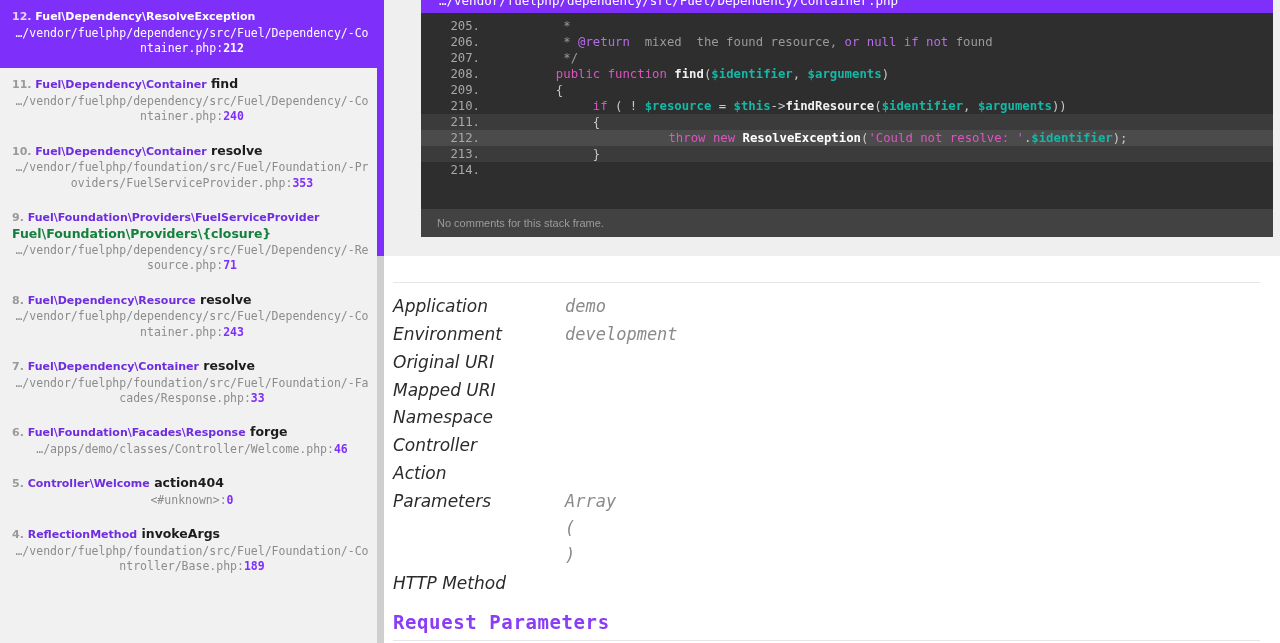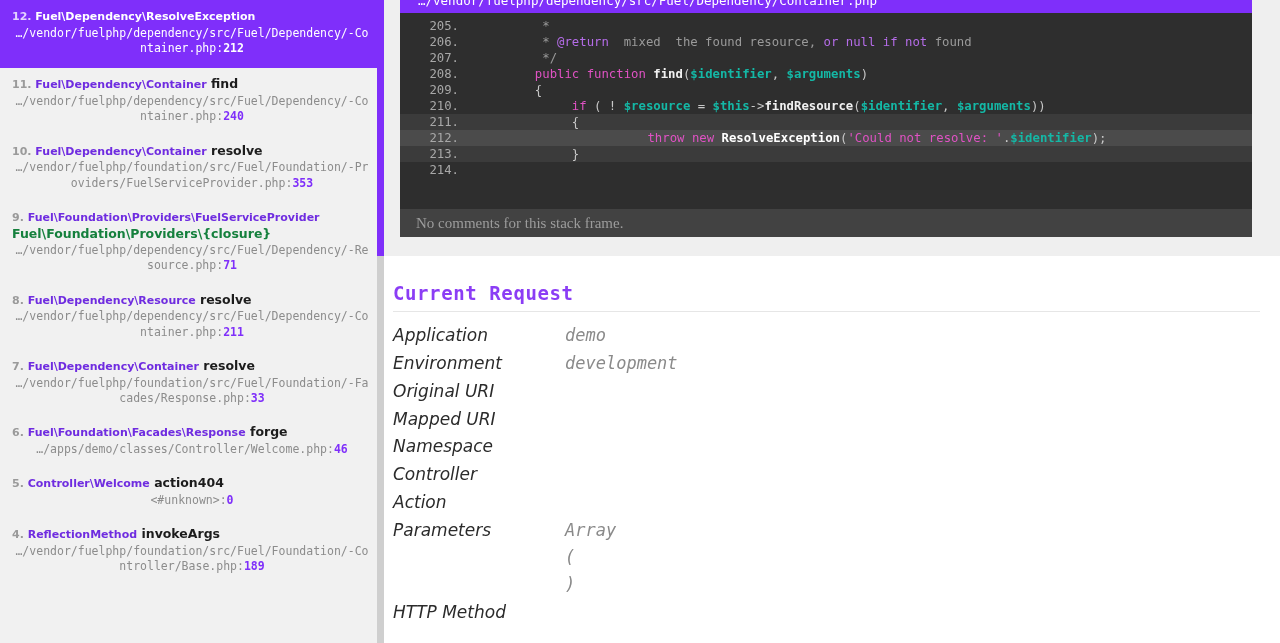--- a/index.html
+++ b/index.html
@@ -116,21 +116,21 @@
     flex: 0 0 896px;
     background: #ffffff;
   }
 
   
   #code-region {
     position: relative;
     width: 896px;
     height: 256px;
     background: #efefef;
-    padding: 0 20px 0 16px;
+    padding: 0 20px 0 37px;
   }
 
   #code-card {
     position: relative;
     width: 852px;
     height: 237px;
     overflow: hidden;
     background: #2e2e2e;
   }
 
@@ -195,22 +195,22 @@
   .t-op   { color: #c8c8c8; }
   .t-pl   { color: #dcdcdc; }
 
   #code-comment-bar {
     height: 28px;
     background: #424242;
     display: flex;
     align-items: center;
     padding-left: 16px;
     color: #9c9c9c;
-    font-size: 15px;
-    font-family: Liberation Serif, serif;
+    font-size: 11px;
+    font-family: Liberation Sans, sans-serif;
   }
 
   
   #info {
     padding: 26px 20px 0 8px;
     background: #ffffff;
   }
 
   .sec-title {
     color: #8b3df5;
@@ -276,21 +276,21 @@
           <div class="frame-head"><span class="frame-num">10. </span><span class="frame-class">Fuel\Dependency\Container</span><span class="frame-method"> resolve</span></div>
           <span class="frame-path">…/vendor/fuelphp/foundation/src/Fuel/Foundation/-Providers/FuelServiceProvider.php:<span class="frame-line">353</span></span>
         </div>
         <div class="frame">
           <div class="frame-head"><span class="frame-num">9. </span><span class="frame-class">Fuel\Foundation\Providers\FuelServiceProvider</span></div>
           <span class="frame-sub">Fuel\Foundation\Providers\{closure}</span>
           <span class="frame-path">…/vendor/fuelphp/dependency/src/Fuel/Dependency/-Resource.php:<span class="frame-line">71</span></span>
         </div>
         <div class="frame">
           <div class="frame-head"><span class="frame-num">8. </span><span class="frame-class">Fuel\Dependency\Resource</span><span class="frame-method"> resolve</span></div>
-          <span class="frame-path">…/vendor/fuelphp/dependency/src/Fuel/Dependency/-Container.php:<span class="frame-line">211</span></span>
+          <span class="frame-path">…/vendor/fuelphp/dependency/src/Fuel/Dependency/-Container.php:<span class="frame-line">243</span></span>
         </div>
         <div class="frame">
           <div class="frame-head"><span class="frame-num">7. </span><span class="frame-class">Fuel\Dependency\Container</span><span class="frame-method"> resolve</span></div>
           <span class="frame-path">…/vendor/fuelphp/foundation/src/Fuel/Foundation/-Facades/Response.php:<span class="frame-line">33</span></span>
         </div>
         <div class="frame">
           <div class="frame-head"><span class="frame-num">6. </span><span class="frame-class">Fuel\Foundation\Facades\Response</span><span class="frame-method"> forge</span></div>
           <span class="frame-path">…/apps/demo/classes/Controller/Welcome.php:<span class="frame-line">46</span></span>
         </div>
         <div class="frame">
@@ -326,21 +326,20 @@
             <div class="cline hl"><span class="cnum">213.</span><span class="ccode"><span class="t-pl">            </span><span class="t-op">}</span></span></div>
             <div class="cline"><span class="cnum">214.</span><span class="ccode"></span></div>
           </div>
         <div id="code-comment-bar">No comments for this stack frame.</div>
       </div>
     </div>
 
     <div id="info">
 
       <div class="sec-block">
-        <div class="sec-title">Current Request</div>
         <div class="sec-rule"></div>
         <table class="kv-table">
           <tbody id="cr-rows">
               <tr>
                 <td class="kv-key">Application</td>
                 <td class="kv-val">demo</td>
               </tr>
               <tr>
                 <td class="kv-key">Environment</td>
                 <td class="kv-val">development</td>

